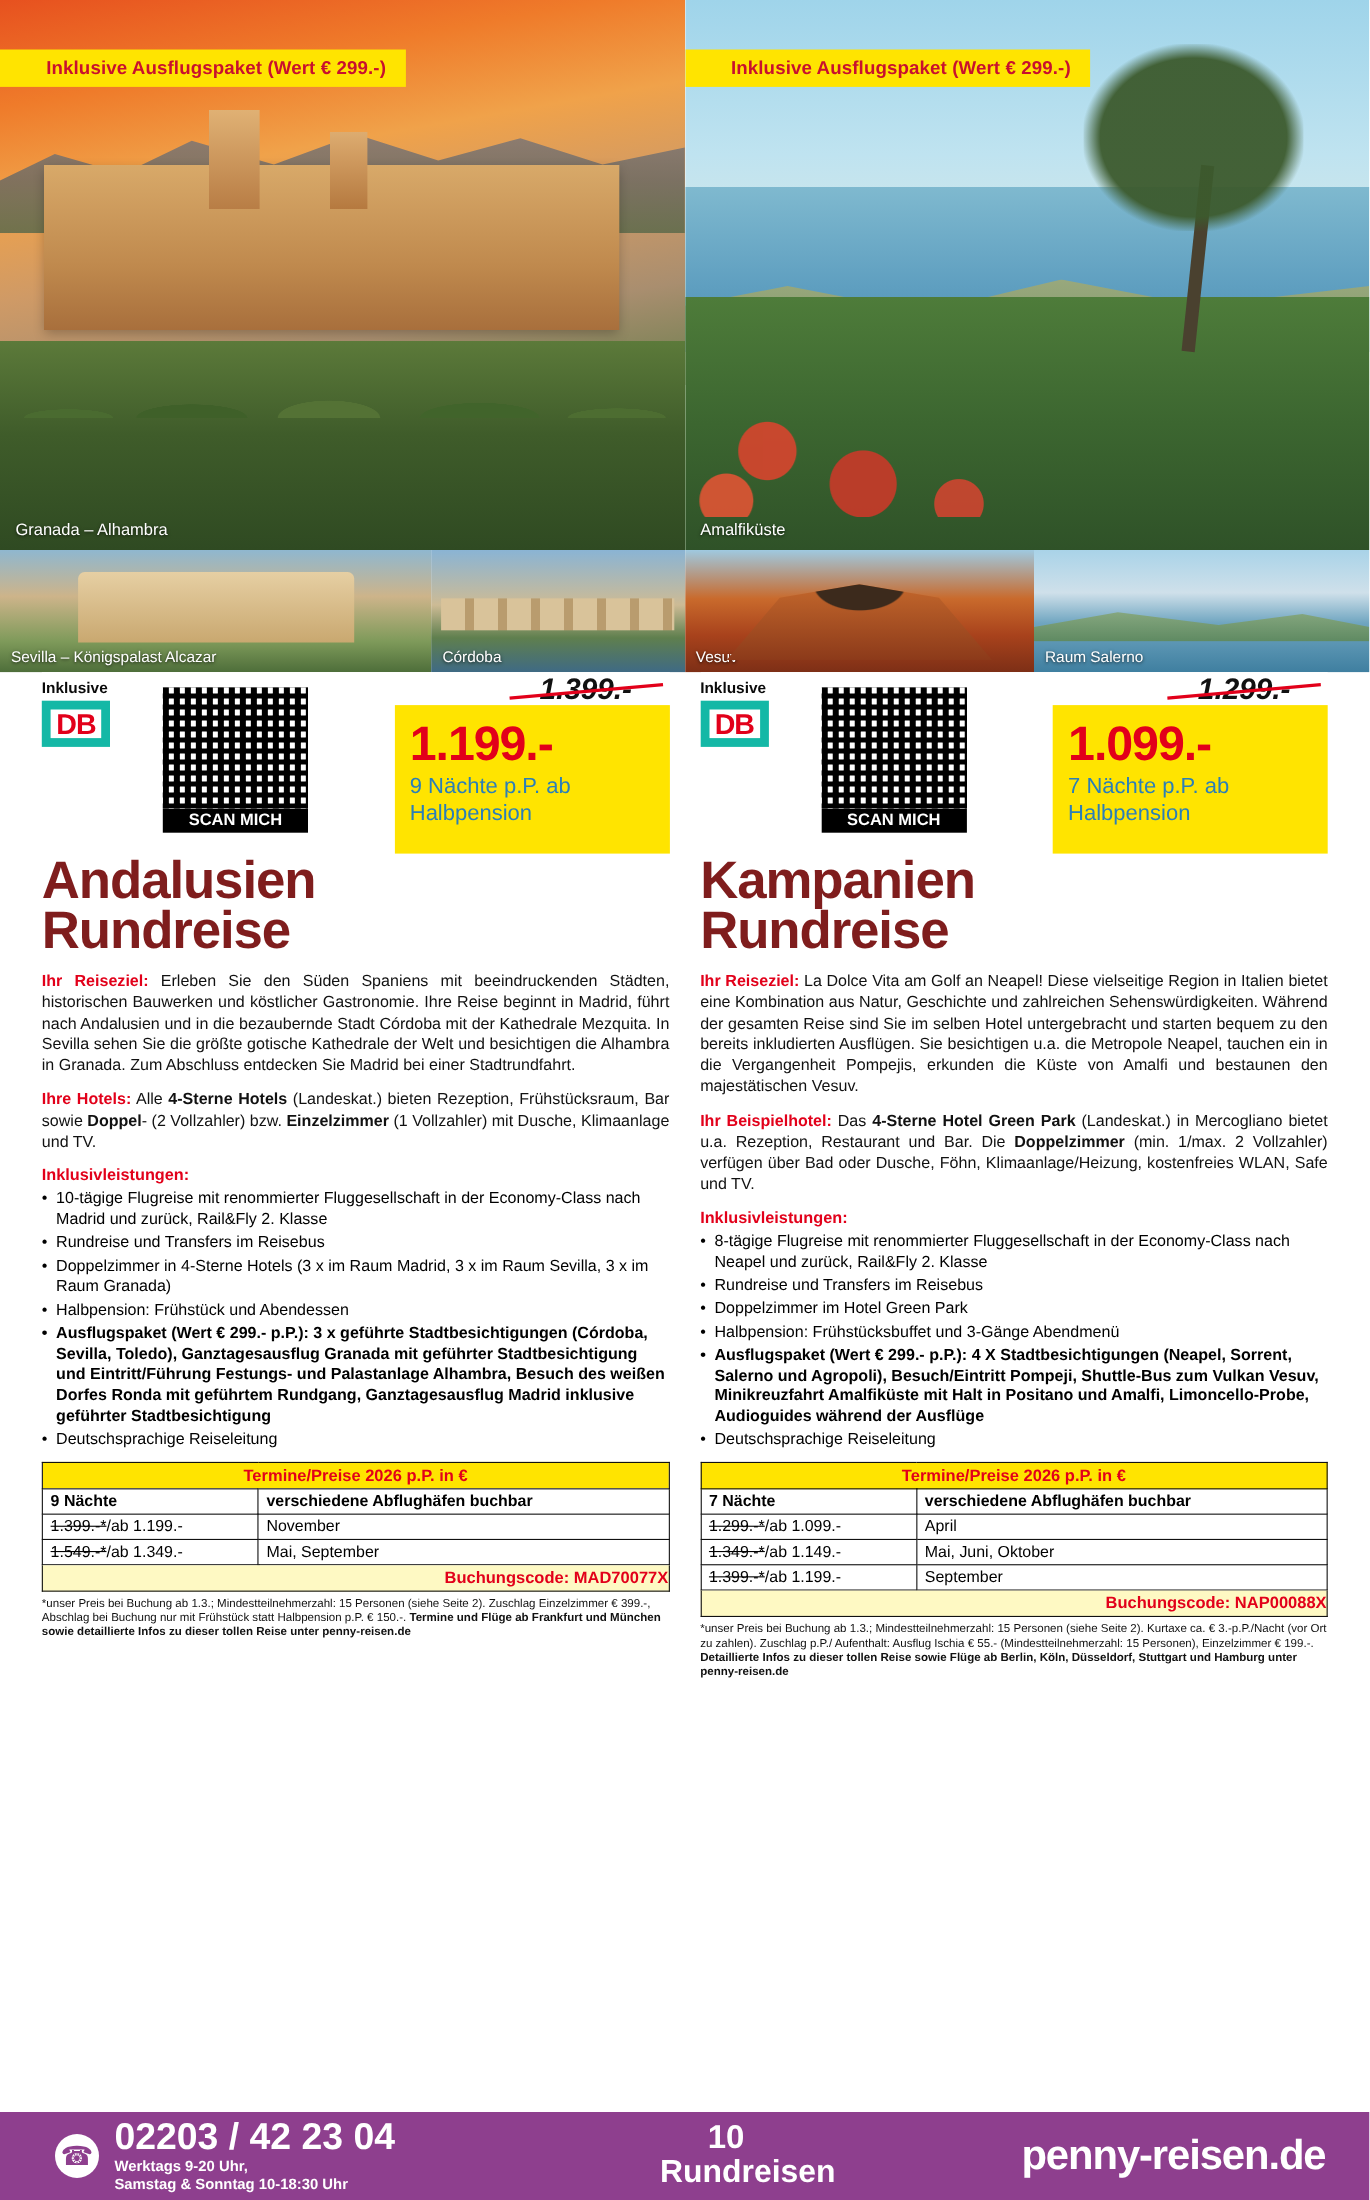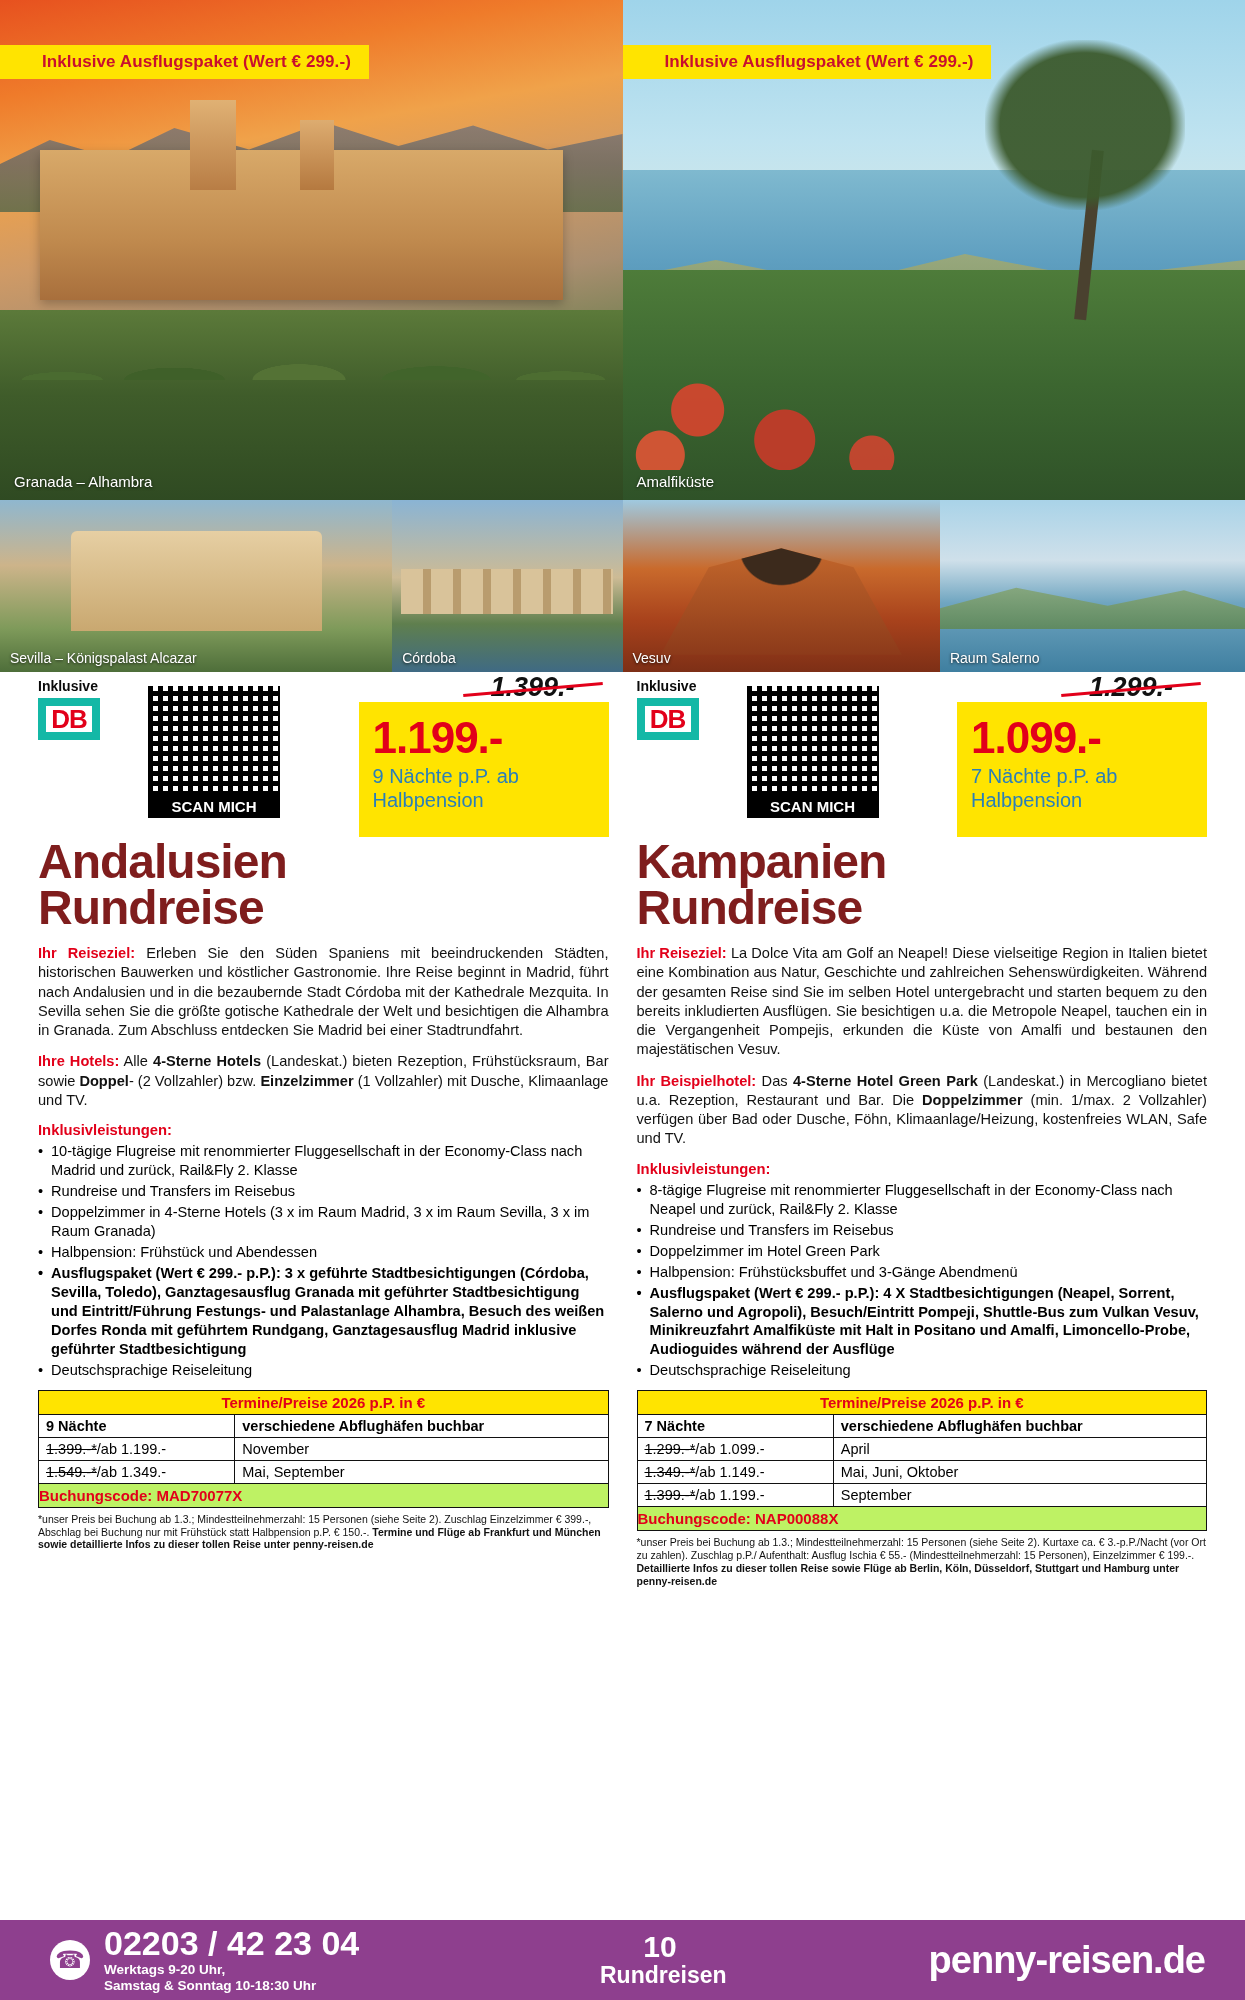--- a/index.html
+++ b/index.html
@@ -109,21 +109,21 @@
   .ribbon {
     position:absolute; top:45px; left:0;
     background:#ffe400;
     color:#c8102e;
     font-weight:bold; font-size:17px;
     padding:7px 18px 7px 42px;
     letter-spacing:.1px;
   }
 
   
-  .thumbs { display:flex; height:172px; width:100%; }
+  .thumbs { display:flex; height:111px; width:100%; }
   .thumb { position:relative; overflow:hidden; }
   .thumb .cap {
     position:absolute; left:10px; bottom:6px;
     color:#fff; font-size:14px; text-shadow:0 1px 3px rgba(0,0,0,.75);
   }
   .t-sevilla { flex:0 0 63%; background:linear-gradient(180deg,#8fb7cf 0%,#cdb48a 38%,#7e9a5a 75%,#4e6e3a 100%); }
   .t-sevilla:after {
     content:""; position:absolute; left:18%; top:18%; width:64%; height:58%;
     background:linear-gradient(180deg,#e6cfa3,#c9a870);
     border-radius:6px 6px 0 0;
@@ -206,40 +206,40 @@
 
   
   table.terms { width:100%; border-collapse:collapse; margin-top:8px; }
   table.terms td, table.terms th { border:1px solid #111; font-size:14.5px; padding:3px 7px; }
   .terms .head {
     background:#ffe400; color:#e2001a; font-weight:bold; text-align:center; font-size:15px;
   }
   .terms .sub td { font-weight:bold; background:#fff; }
   .strike { text-decoration:line-through; }
   .codebar {
-    background:#bef264; color:#e2001a; font-weight:bold; text-align:left;
+    background:#fef9c3; color:#e2001a; font-weight:bold; text-align:right;
     font-size:15px; padding:3px 0; border:1px solid #111; border-top:none;
   }
   .fine { font-size:10.5px; line-height:1.22; margin-top:5px; color:#111; }
   .fine .b { font-weight:bold; }
 
   
   .footer {
     position:absolute; left:0; bottom:0; width:1245px; height:80px;
     background:#8e3f8e; color:#fff; display:flex; align-items:center;
   }
   .footer .phone-icon {
     width:40px; height:40px; border-radius:50%; background:#fff; color:#8e3f8e;
     display:flex; align-items:center; justify-content:center; font-size:24px; margin:0 14px 0 50px;
   }
   .footer .phone-num { font-size:34px; font-weight:bold; line-height:1; }
   .footer .hours { font-size:13.5px; font-weight:bold; line-height:1.2; margin-top:2px; }
   .footer .pagenum { position:absolute; left:600px; text-align:center; width:120px; }
   .footer .pagenum .n { font-size:30px; font-weight:bold; line-height:1; }
-  .footer .pagenum .s { font-size:23px; font-weight:bold; }
+  .footer .pagenum .s { font-size:29px; font-weight:bold; }
   .footer .brand {
     position:absolute; right:40px; font-size:38px; font-weight:bold; letter-spacing:-1px;margin-left:29px;
   }
 </style>
 </head>
 <body>
 
 <div class="page">
 
   <div class="cols">

